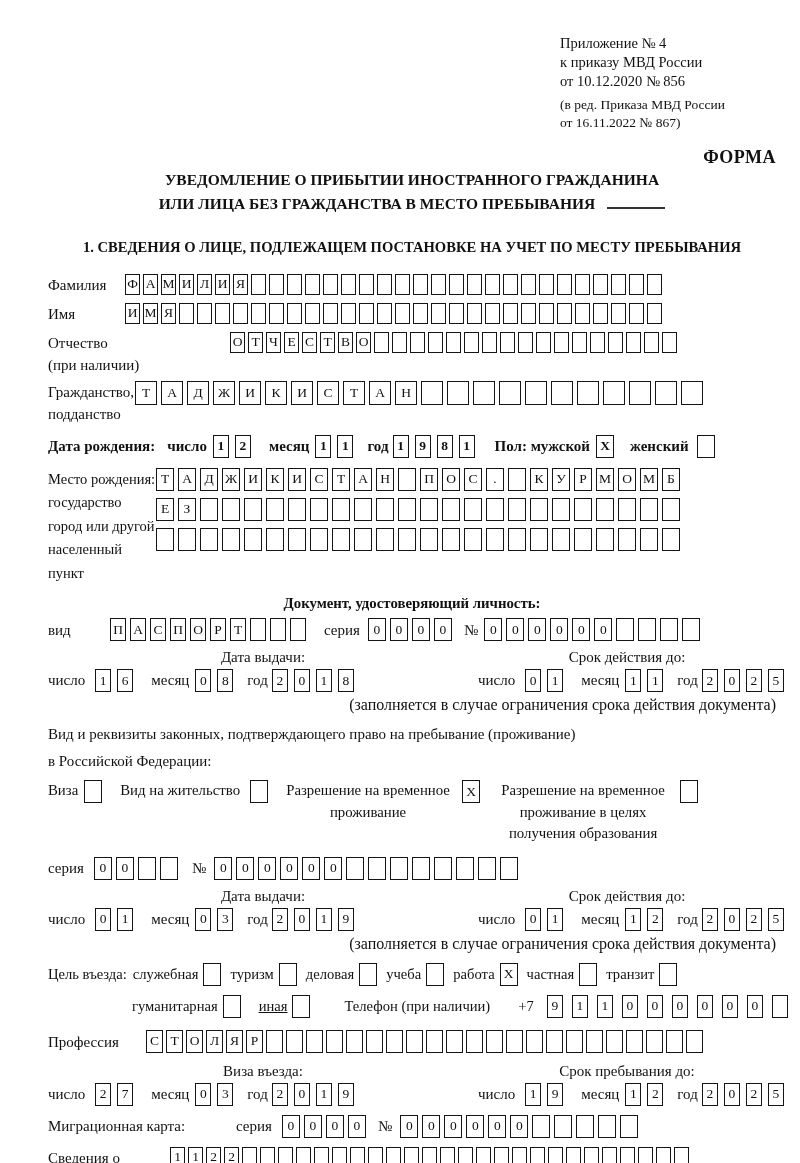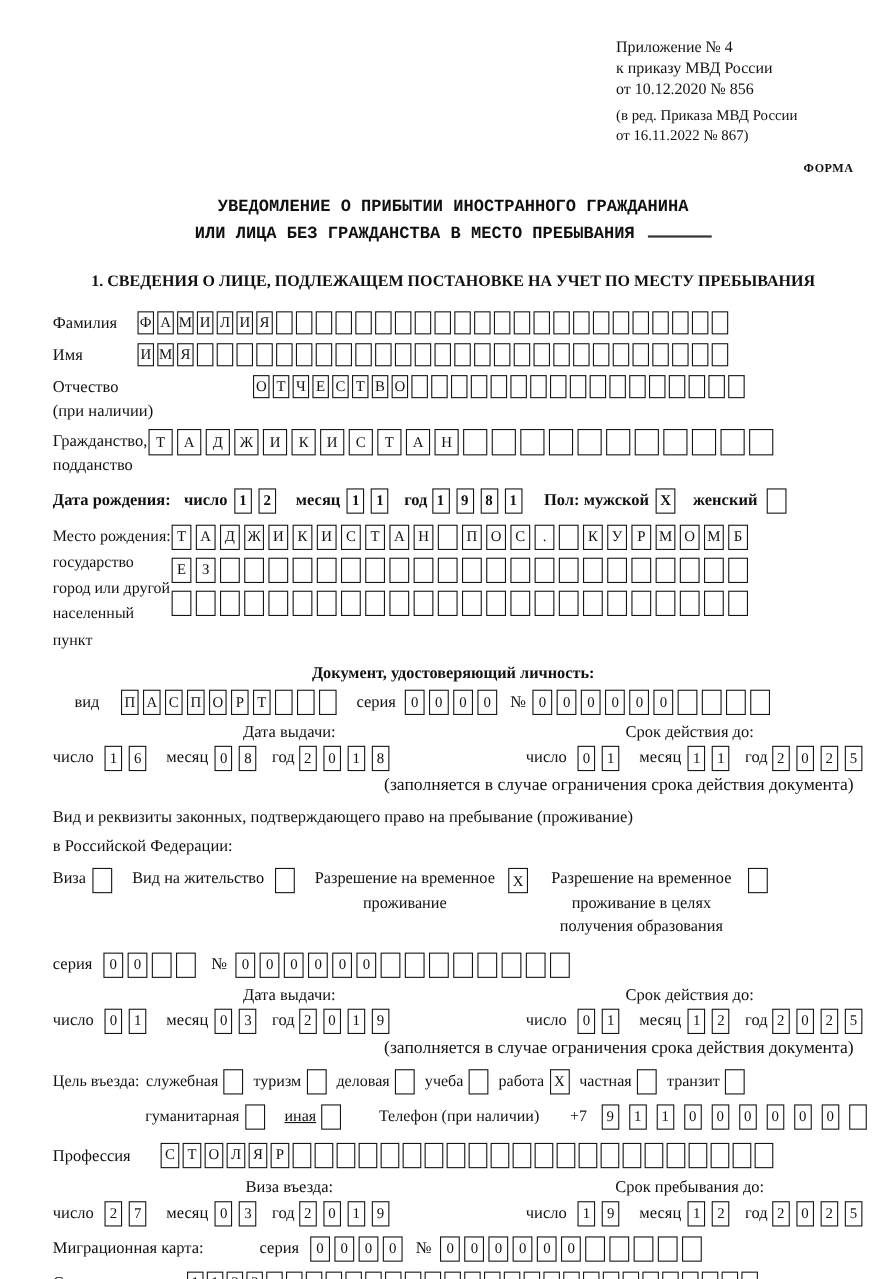--- a/index.html
+++ b/index.html
@@ -1,22 +1,22 @@
 <!DOCTYPE html>
 <html><head>
 <meta charset="utf-8">
 <style>
   html,body{margin:0;padding:0;background:#fff;}
   body{width:800px;height:1163px;overflow:hidden;color:#111;
        font-family:"Liberation Serif","DejaVu Serif",serif;}
   .page{box-sizing:border-box;width:800px;height:842px;padding:34px 24px 0 48px;}
   .hdr{margin-left:512px;font-size:14.5px;line-height:1.32;}
   .hdr .ed{font-size:13.5px;margin-top:5px;line-height:1.3;}
-  .forma{font-weight:bold;font-size:11px;text-align:right;margin-top:16px;letter-spacing:.5px;}
-  .title{margin-top:18px;text-align:center;font-weight:bold;font-size:15.5px;line-height:1.5;font-family:Liberation Mono, monospace;}
+  .forma{font-weight:bold;font-size:18px;text-align:right;margin-top:16px;letter-spacing:.5px;}
+  .title{text-align:center;font-weight:bold;font-size:15.5px;line-height:1.5;}
   .blank{display:inline-block;width:58px;border-bottom:2px solid #333;height:2px;margin-left:12px;}
   .sec{margin-top:24px;text-align:center;font-weight:bold;font-size:14.6px;}
   .row{display:flex;align-items:flex-start;margin-top:7px;}
   .lbl{font-size:15px;line-height:22px;white-space:nowrap;}
   .boxes{display:inline-flex;flex-wrap:nowrap;}
   .bx{box-sizing:border-box;flex:0 0 auto;width:var(--bw,15px);height:var(--bh,21px);
       border:1.6px solid #151515;margin-right:var(--bm,3px);display:inline-flex;
       align-items:center;justify-content:center;font-size:13.5px;background:#fff;}
   .b-lg{--bw:22px;--bm:4px;--bh:24px;}
   .b-md{--bw:18px;--bm:4px;--bh:23px;}
@@ -319,21 +319,21 @@
           <span class="bx"></span>
           <span class="bx"></span>
           <span class="bx"></span>
           <span class="bx"></span>
         </span>
     </span>
   </div>
 
   <div class="dochead">Документ, удостоверяющий личность:</div>
 
-  <div class="row" style="margin-top:6px;align-items:center;text-align:center;">
+  <div class="row" style="margin-top:6px;align-items:center;">
     <span class="lbl" style="width:62px;flex:0 0 62px;">вид</span>
     <span class="boxes b-md" style="--bw:16px;">
         <span class="bx">П</span>
         <span class="bx">А</span>
         <span class="bx">С</span>
         <span class="bx">П</span>
         <span class="bx">О</span>
         <span class="bx">Р</span>
         <span class="bx">Т</span>
         <span class="bx"></span>

